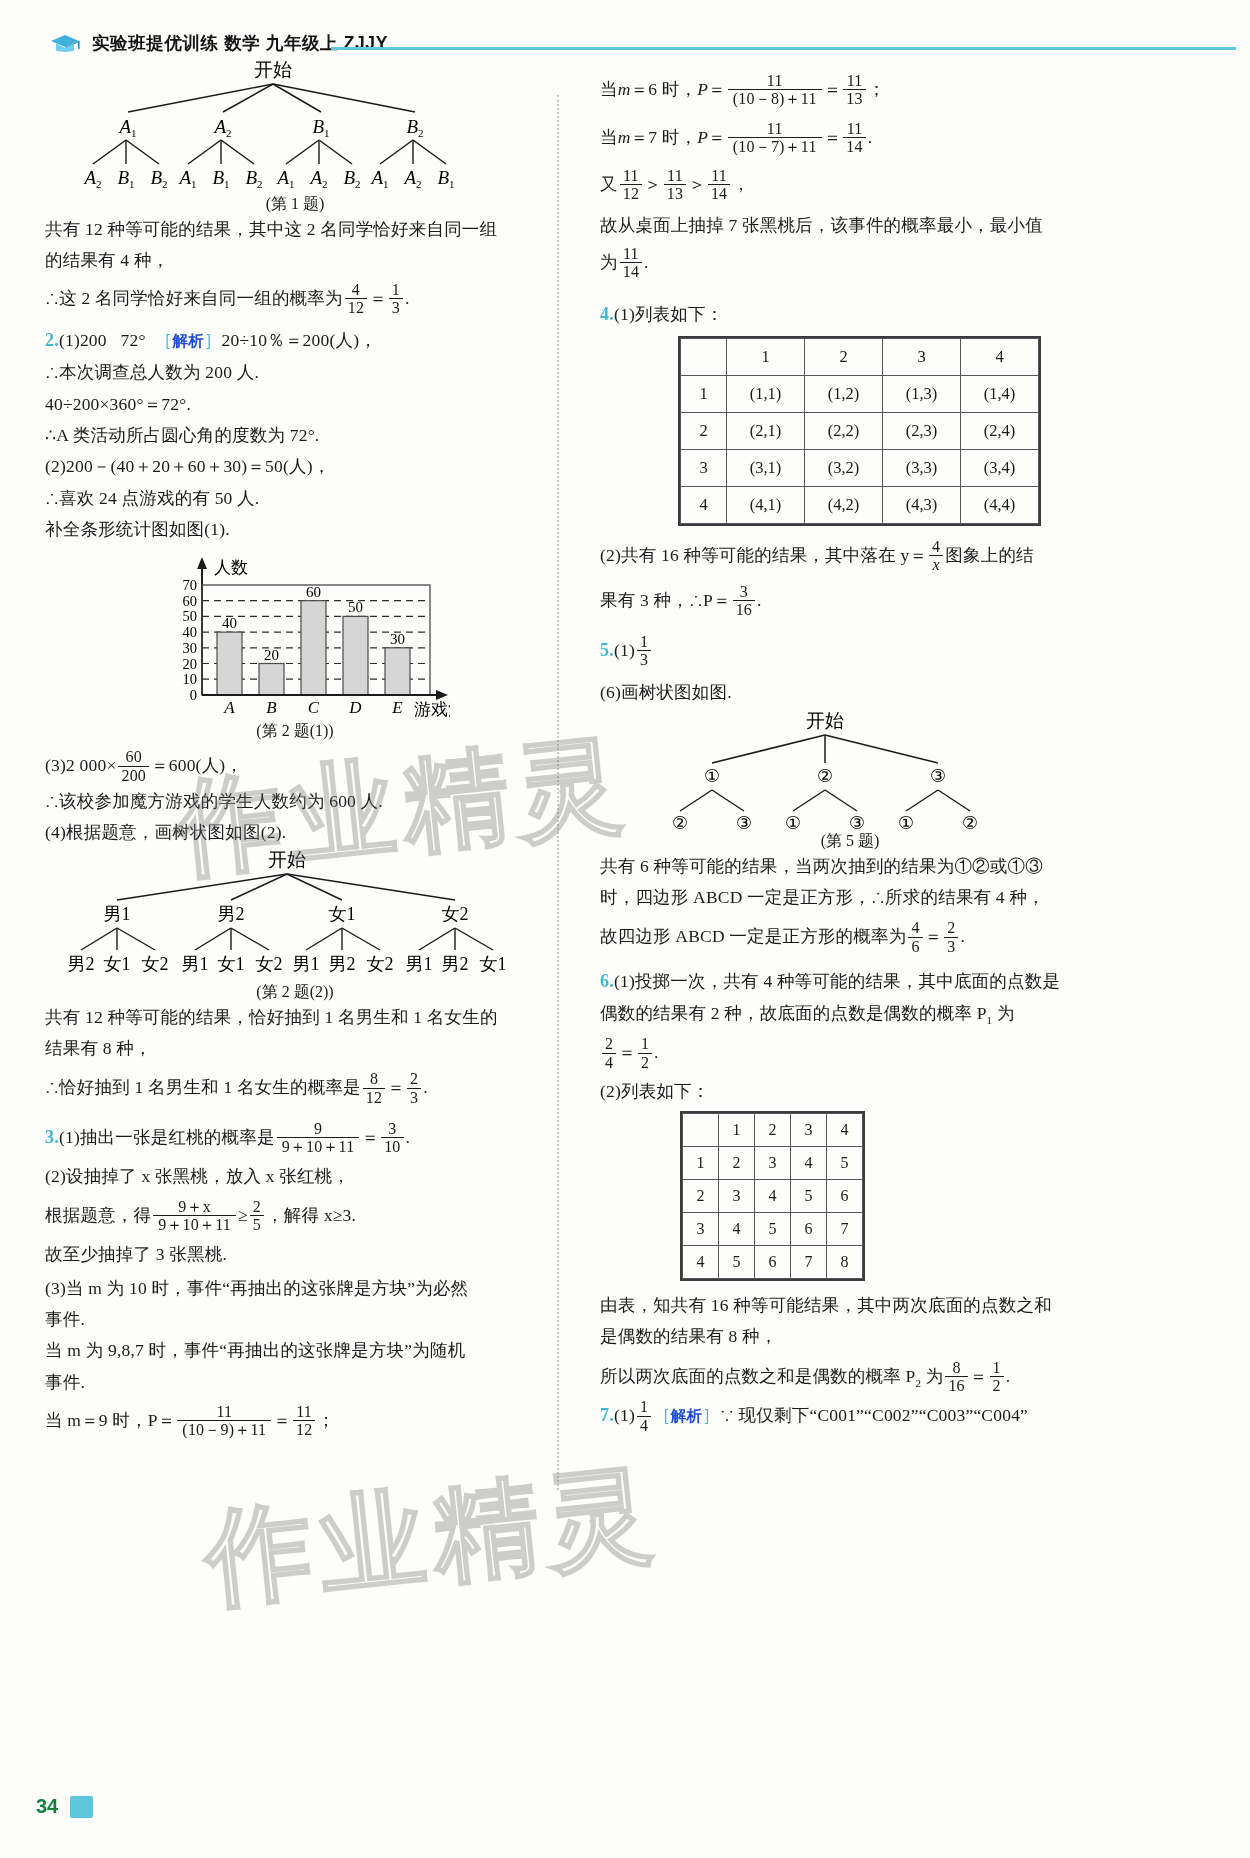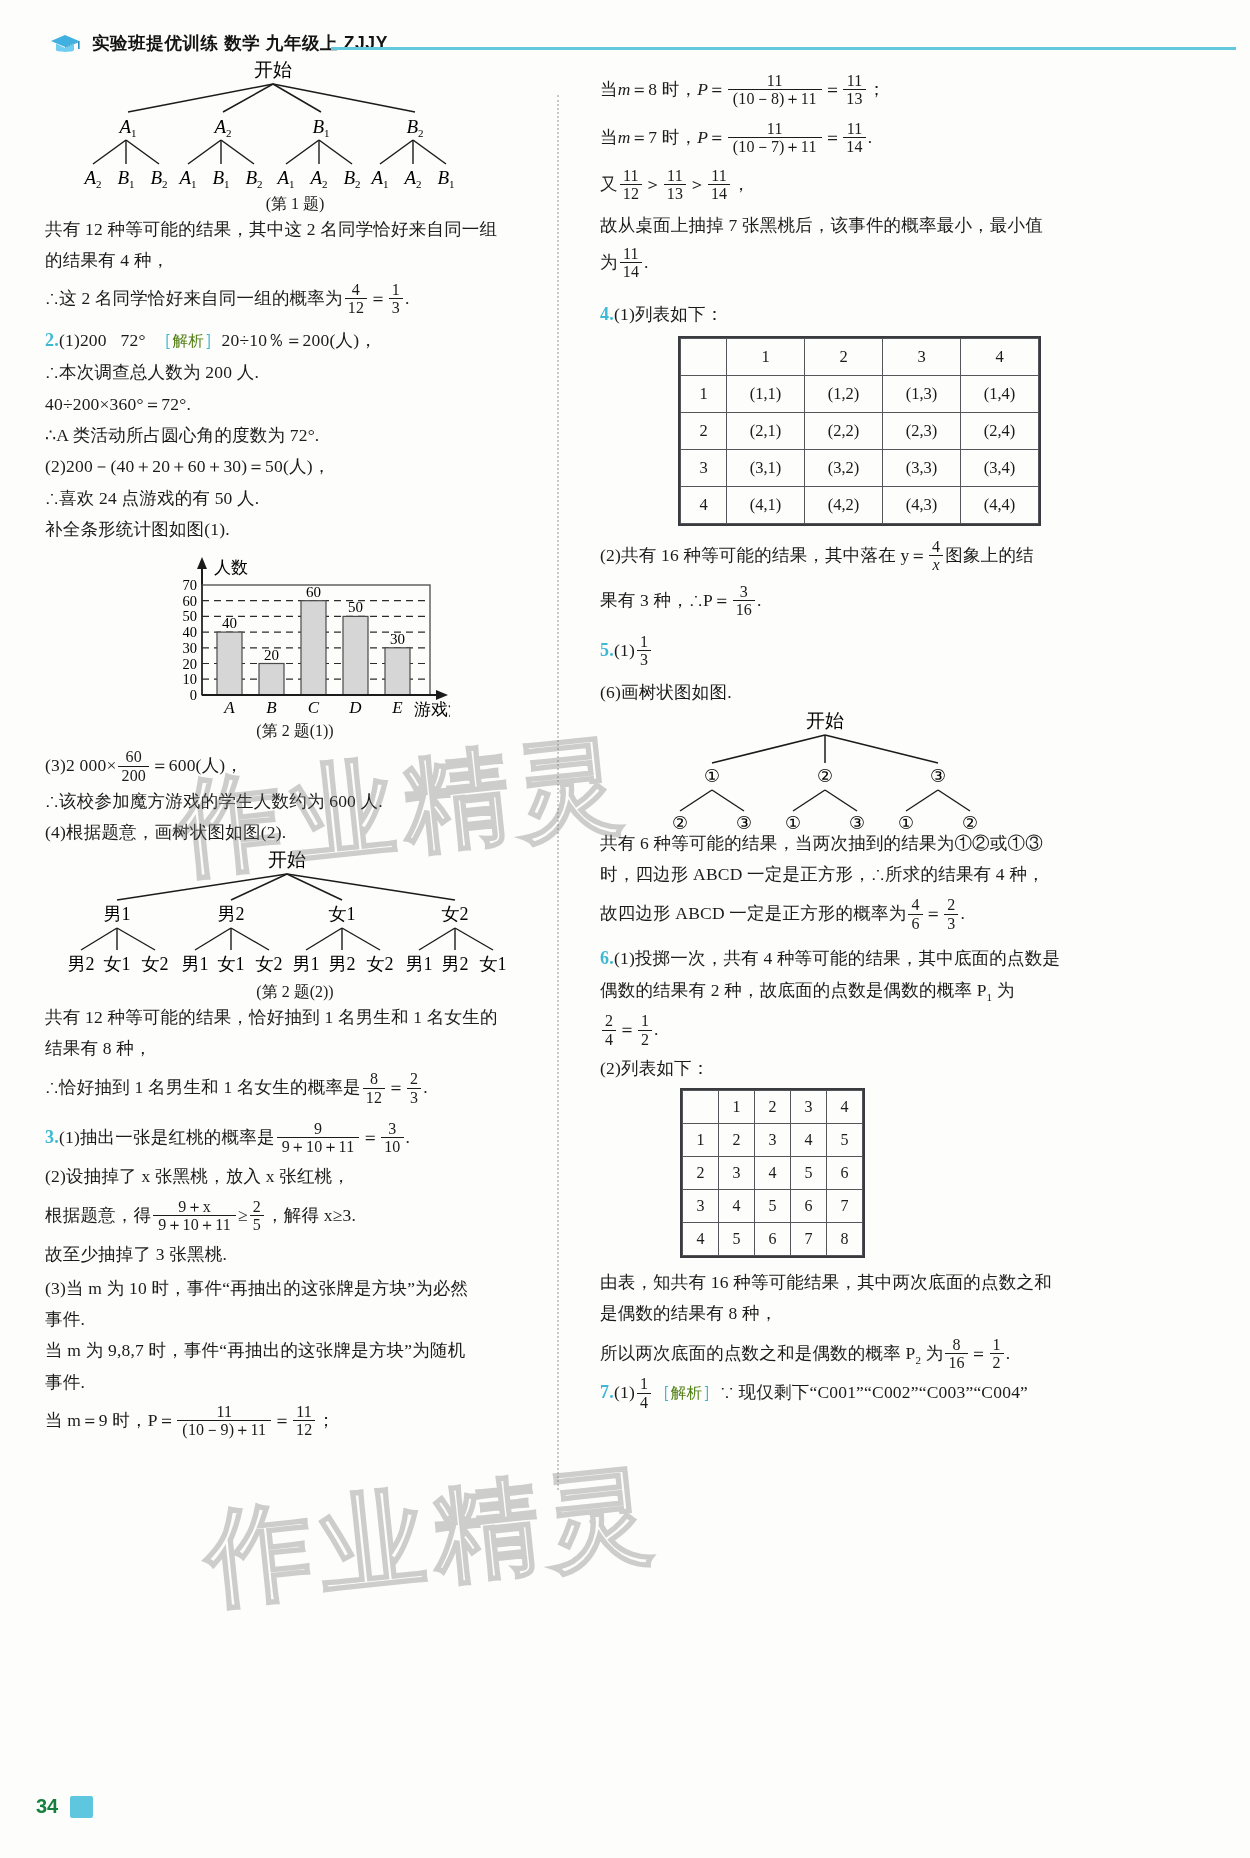--- a/index.html
+++ b/index.html
@@ -28,22 +28,22 @@
   .col { position:absolute; top:60px; width:500px; }
   .col-l { left:45px; }
   .col-r { left:600px; }
   .col-div { position:absolute; left:557px; top:95px; width:0; height:1395px;
              border-left:2px dotted #c9c9c9; }
 
   p, .line { margin:0; font-size:17.5px; line-height:1.62; letter-spacing:.2px; }
   .blk { margin-bottom:3px; }
   .qnum { color:#3fb8d4; font-weight:bold; font-size:18px;
           font-family:"Liberation Serif",serif; }
-  .jiexi { color:#4d7c0f; font-family:"Liberation Sans","DejaVu Sans",sans-serif;
-           font-size:15.5px; font-weight:normal; }
+  .jiexi { color:#1d4ed8; font-family:"Liberation Sans","DejaVu Sans",sans-serif;
+           font-size:15.5px; font-weight:bold; }
   .brk { color:#3fb8d4; }
   .it { font-style:italic; font-family:"Liberation Serif",serif; }
   .cap { text-align:center; font-size:16px; margin-top:2px; }
 
   
   .frac { display:inline-block; vertical-align:-0.55em; text-align:center;
           font-size:14.5px; line-height:1.08; margin:0 2px; }
   .frac .num { display:block; padding:0 3px; }
   .frac .den { display:block; border-top:1.3px solid #1b1b1b; padding:0 3px; }
   .fbig { font-size:16px; }
@@ -303,21 +303,21 @@
     <p class="blk">当 m 为 9,8,7 时，事件“再抽出的这张牌是方块”为随机</p>
     <p class="blk">事件.</p>
     <p class="blk" style="margin-top:7px;">
       <span>当 m＝9 时，P＝</span><span class="frac fbig fwide"><span class="num">11</span><span class="den">(10－9)＋11</span></span><span>＝</span><span class="frac fbig"><span class="num">11</span><span class="den">12</span></span><span>；</span>
     </p>
   </div>
 
   <div class="col col-r" style="top:72px;">
 
     <p class="blk">
-      <span>当</span><span class="it">m</span><span>＝8 时，</span><span class="it">P</span><span>＝</span><span class="frac fbig fwide"><span class="num">11</span><span class="den">(10－8)＋11</span></span><span>＝</span><span class="frac fbig"><span class="num">11</span><span class="den">13</span></span><span>；</span>
+      <span>当</span><span class="it">m</span><span>＝6 时，</span><span class="it">P</span><span>＝</span><span class="frac fbig fwide"><span class="num">11</span><span class="den">(10－8)＋11</span></span><span>＝</span><span class="frac fbig"><span class="num">11</span><span class="den">13</span></span><span>；</span>
     </p>
 
     <p class="blk" style="margin-top:12px;">
       <span>当</span><span class="it">m</span><span>＝7 时，</span><span class="it">P</span><span>＝</span><span class="frac fbig fwide"><span class="num">11</span><span class="den">(10－7)＋11</span></span><span>＝</span><span class="frac fbig"><span class="num">11</span><span class="den">14</span></span><span>.</span>
     </p>
 
     <p class="blk" style="margin-top:12px;">
       <span>又</span><span class="frac fbig"><span class="num">11</span><span class="den">12</span></span><span>＞</span><span class="frac fbig"><span class="num">11</span><span class="den">13</span></span><span>＞</span><span class="frac fbig"><span class="num">11</span><span class="den">14</span></span><span>，</span>
     </p>
 
@@ -409,20 +409,21 @@
         </g>
         <g font-family="DejaVu Sans,sans-serif" font-size="18" text-anchor="middle">
           <text x="20" y="118">②</text>
             <text x="84" y="118">③</text>
           <text x="133" y="118">①</text>
             <text x="197" y="118">③</text>
           <text x="246" y="118">①</text>
             <text x="310" y="118">②</text>
         </g>
       </svg>
+      <div class="cap">(第 5 题)</div>
     </div>
 
     <p class="blk">共有 6 种等可能的结果，当两次抽到的结果为①②或①③</p>
     <p class="blk">时，四边形 ABCD 一定是正方形，∴所求的结果有 4 种，</p>
     <p class="blk" style="margin-top:8px;">
       <span>故四边形 ABCD 一定是正方形的概率为</span><span class="frac fbig"><span class="num">4</span><span class="den">6</span></span><span>＝</span><span class="frac fbig"><span class="num">2</span><span class="den">3</span></span><span>.</span>
     </p>
 
     <p class="blk" style="margin-top:12px;">
       <span class="qnum">6.</span><span>(1)投掷一次，共有 4 种等可能的结果，其中底面的点数是</span>

